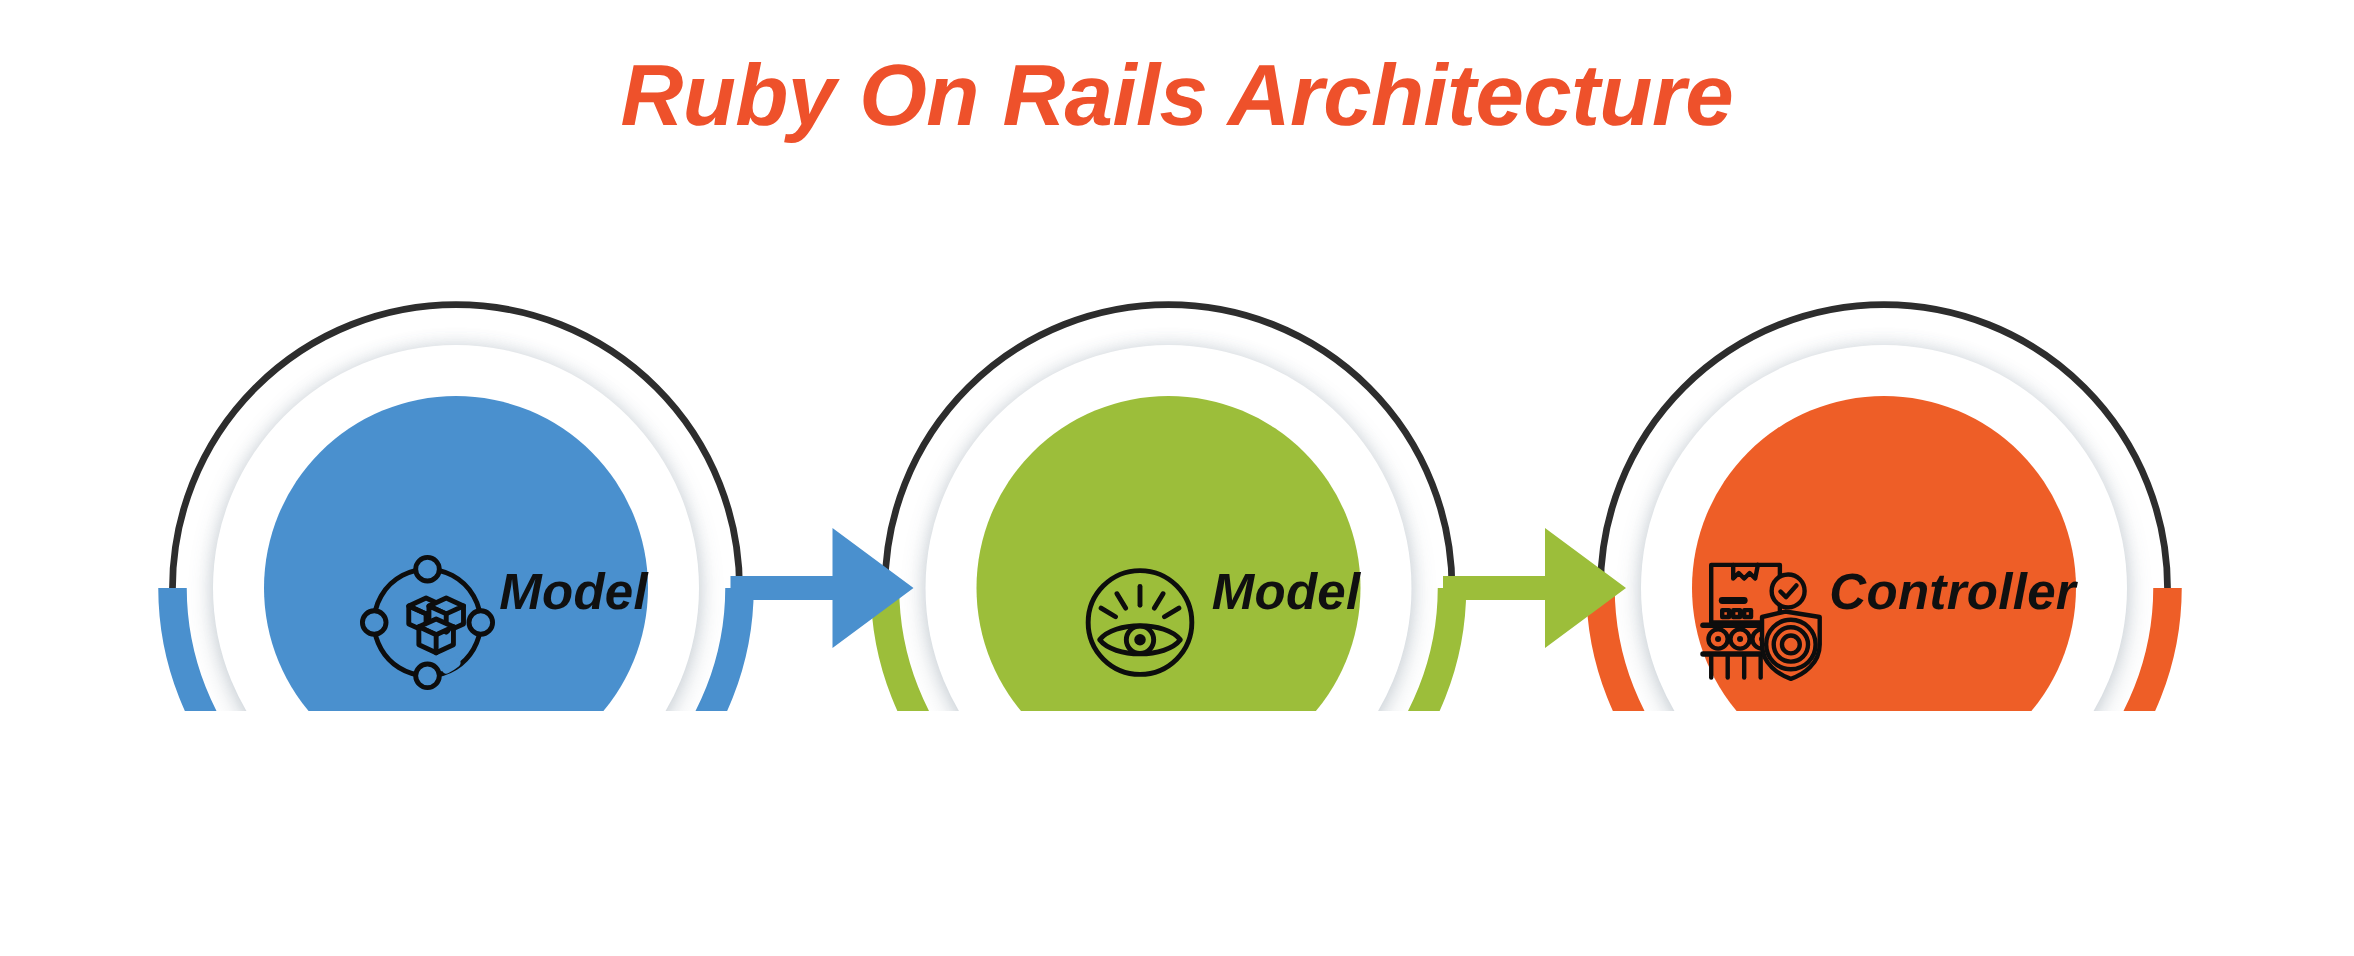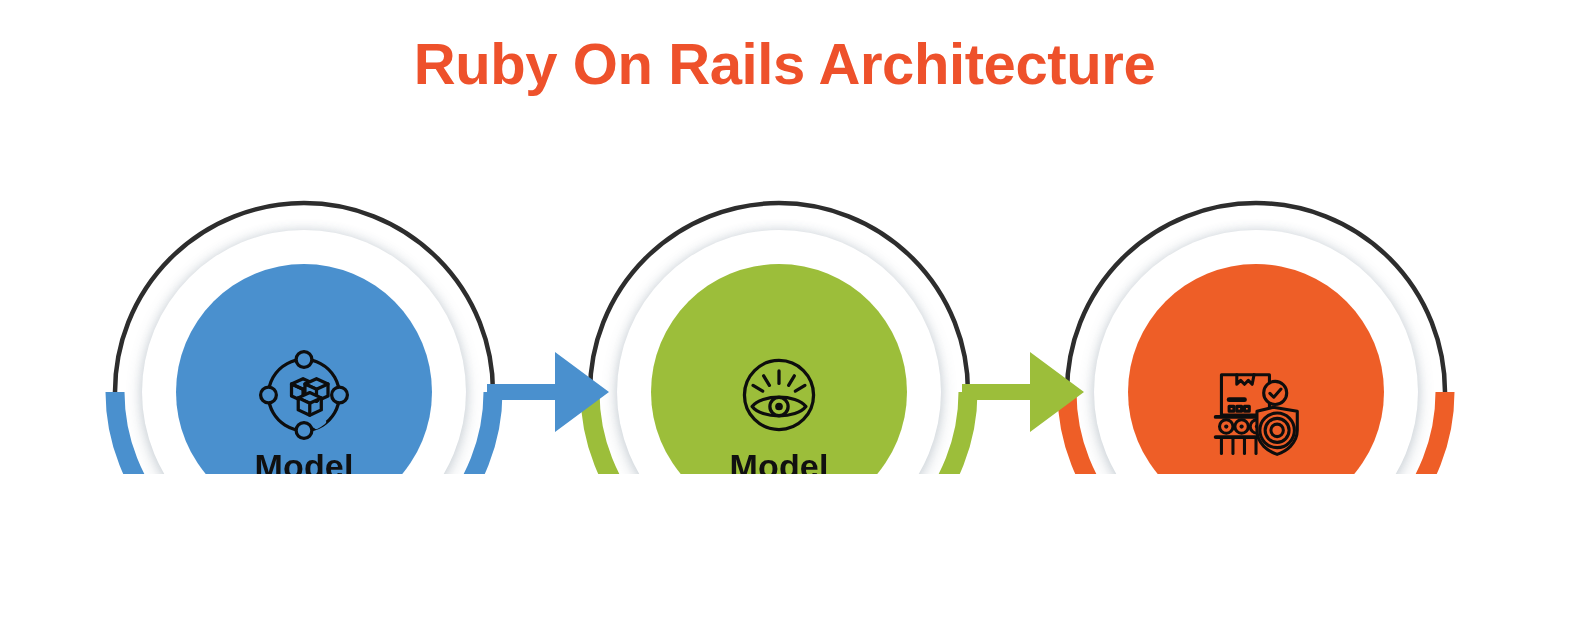--- a/index.html
+++ b/index.html
@@ -11,20 +11,21 @@
   body {
     font-family: "Liberation Sans", sans-serif;
     -webkit-font-smoothing: antialiased;
   }
   .canvas {
     position: relative;
     width: 1569px;
     height: 474px;
     background: #ffffff;
     overflow: hidden;
+    font-style: italic;
   }
 
   
   .title {
     position: absolute;
     left: 0;
     top: 34px;
     width: 1569px;
     text-align: center;
     font-size: 58px;
@@ -74,23 +75,23 @@
 
   
   .inner-disc {
     position: absolute;
     left: 67px;
     top: 67px;
     width: 256px;
     height: 256px;
     border-radius: 50%;
     display: flex;
-    flex-direction: column;
+    flex-direction: row;
     align-items: center;
-    justify-content: center;
+    justify-content: flex-end;
   }
   .node-icon {
     margin-top: 46px;
     width: 96px;
     height: 96px;
     display: block;
   }
   .node-label {
     margin-top: 6px;
     font-size: 34px;
@@ -234,20 +235,21 @@
             <path d="M 64.5 27.5 L 68.5 31.5 L 76 23"></path>
 
             <path d="M 68 42 L 93 46 L 93 66 C 93 80 81 88 72 91
                      C 63 88 51 80 51 66 L 51 46 Z" fill="#ee5e27"></path>
             <circle cx="72" cy="66" r="18" fill="#ee5e27"></circle>
             <circle cx="72" cy="66" r="12.5" fill="#ee5e27"></circle>
             <circle cx="72" cy="66" r="6.5" fill="#ee5e27"></circle>
           </g>
         </svg>
 
+        <div class="node-label">Controller</div>
       </div>
     </div>
 
     <div class="layer-arrows">
 
       <div class="arrow" style="left:487px; top:344px;">
         <svg viewBox="0 0 125 96">
           <path d="M 0 40 L 68 40 L 68 8 L 122 48 L 68 88 L 68 56 L 0 56 Z" fill="#4a90ce"></path>
         </svg>
       </div>

